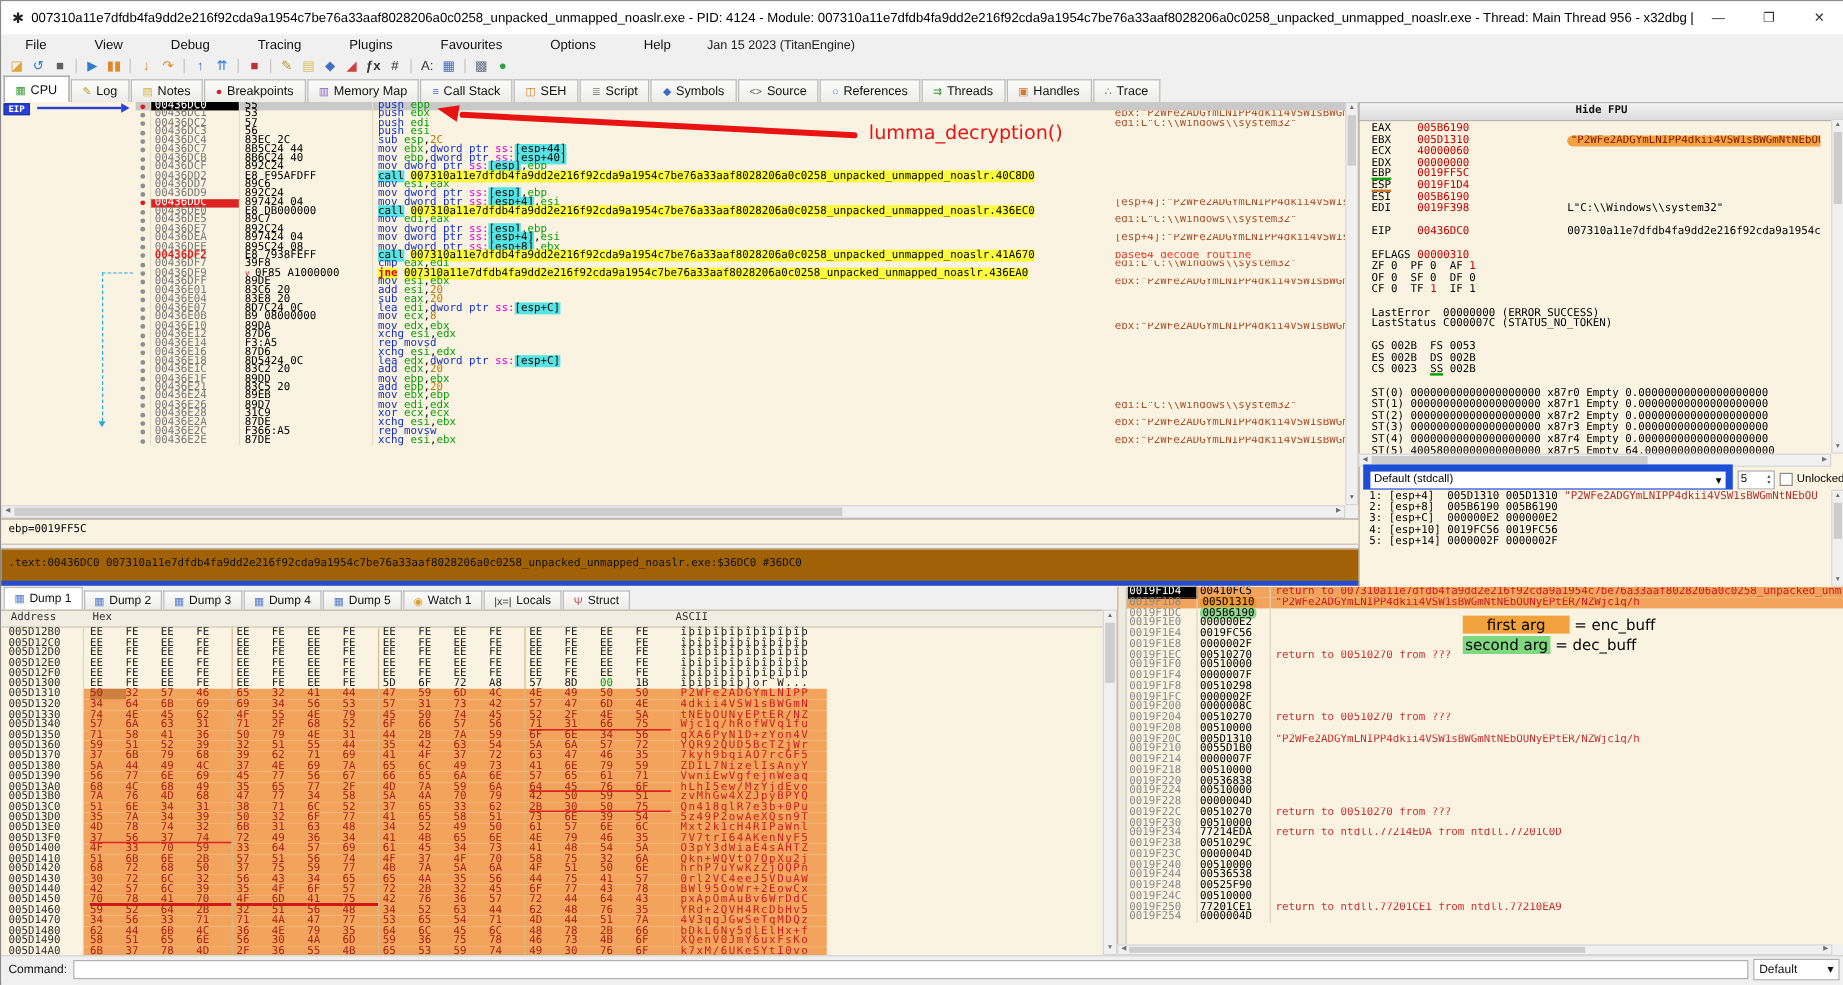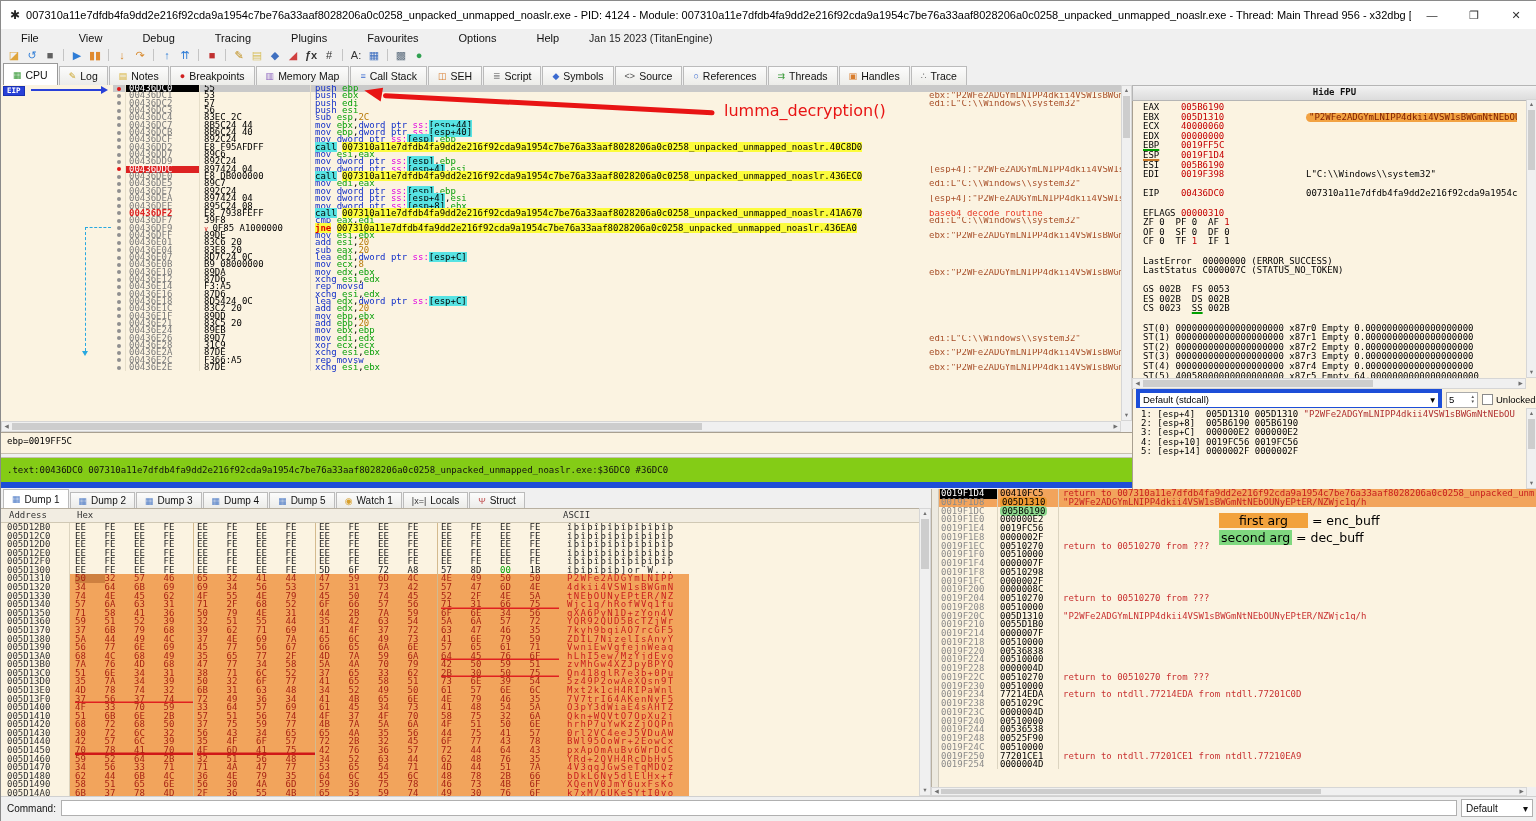--- a/index.html
+++ b/index.html
@@ -65,30 +65,30 @@
   .sb.h{display:flex;flex-direction:row;justify-content:space-between;align-items:center}
   .sb.h .sarr{width:9px;line-height:9px}
   .vthumb{position:absolute;left:1px;right:1px;background:#CDCDCD}
   .hthumb{position:absolute;top:1px;bottom:1px;background:#CDCDCD}
   
   .regs{position:absolute;left:1131px;top:84px;width:405px;height:404px;background:#FBF3E1;border-left:1px solid #A89F90;box-sizing:border-box}
   .regheader{position:absolute;left:1131px;top:84px;width:405px;height:16px;background:linear-gradient(#F2F2F2,#DCDCDC);border:1px solid #B5B5B5;box-sizing:border-box;text-align:center;font:bold 9px "DejaVu Sans Mono",monospace;line-height:12px;color:#111}
   #reglines{position:absolute;left:1133px;top:98px;width:383px;height:280px;overflow:hidden;padding:4px 0 0 9px;box-sizing:border-box}
   .rl{height:9.6px;line-height:9.7px;font-size:9px;white-space:pre;position:relative;font-family:"DejaVu Sans Mono",monospace}
   .comborow{position:absolute;left:1132px;top:390px;width:404px;height:17px;display:flex;align-items:center;gap:4px;padding-left:3px;box-sizing:border-box}
-  .combo{width:292px;height:14px;background:#FFF;border:4px solid #1d4ed8;font-size:9.5px;display:flex;align-items:center;justify-content:space-between;padding:0 3px}
+  .combo{width:292px;height:14px;background:#FFF;border:6px solid #1d4ed8;font-size:9.5px;display:flex;align-items:center;justify-content:space-between;padding:0 3px}
   .spin{width:26px;height:14px;background:#FFF;border:1px solid #ABABAB;font-size:9.5px;display:flex;align-items:center;justify-content:space-between;padding:0 2px}
   .spin .arrs{display:flex;flex-direction:column;font-size:4.5px;line-height:4.5px;color:#555}
   .chk{display:flex;align-items:center;gap:3px;font-size:9.5px}
   .chk .box{width:9px;height:9px;background:#FFF;border:1px solid #8A8A8A}
   #arglines{position:absolute;left:1133px;top:407px;width:383px;height:81px;overflow:hidden;padding:2px 0 0 7px;box-sizing:border-box;background:#FBF3E1}
   .al{height:9.2px;line-height:9.3px;font-size:9px;white-space:pre;font-family:"DejaVu Sans Mono",monospace}
   
   .infobox{position:absolute;left:0;top:431px;width:1131px;height:22px;background:#FBF3E1;border-top:1px solid #A89F90;border-bottom:1px solid #C8C0B0;box-sizing:border-box;font:9px "DejaVu Sans Mono",monospace;padding:3px 0 0 6px}
-  .statusline{position:absolute;left:0;top:456px;width:1131px;height:31px;background:#84cc16;border-top:1px solid #C8C0B0;border-bottom:6px solid #1d4ed8;box-sizing:border-box;font:9px "DejaVu Sans Mono",monospace;padding:7px 0 0 6px;color:#111}
+  .statusline{position:absolute;left:0;top:456px;width:1131px;height:31px;background:#a16207;border-top:1px solid #C8C0B0;border-bottom:4px solid #1d4ed8;box-sizing:border-box;font:9px "DejaVu Sans Mono",monospace;padding:7px 0 0 6px;color:#111}
   
   .dumptabbar{position:absolute;left:0;top:488px;width:930px;height:19px;background:#F0F0F0;display:flex;align-items:flex-end;padding-left:2px}
   .dtab{display:flex;align-items:center;gap:4px;height:15px;padding:0 8px;font-size:10px;background:linear-gradient(#FCFCFC,#ECECE9);border:1px solid #BBBBBB;border-bottom:none;margin-right:1px;color:#111}
   .dtab.active{background:#FFFFFF;height:18px}
   .dumppane{position:absolute;left:0;top:507px;width:918px;height:288px;background:#FBF3E1;border-top:1px solid #B8B0A0;box-sizing:border-box;overflow:hidden;font-family:"DejaVu Sans Mono",monospace}
   .hh{display:flex;height:13px;line-height:13px;font-size:9px;background:#F2EDE2;border-bottom:1px solid #D0C8B4;color:#333}
   .hh .c1{width:62px;flex:none;padding-left:8px}
   .hh .c2{width:486px;flex:none;padding-left:6px}
   .hr{display:flex;height:8.58px;line-height:8.7px;font-size:9px}
   .ha{width:62px;flex:none;padding-left:6px;color:#333;border-right:1px solid #DCD4C0}

